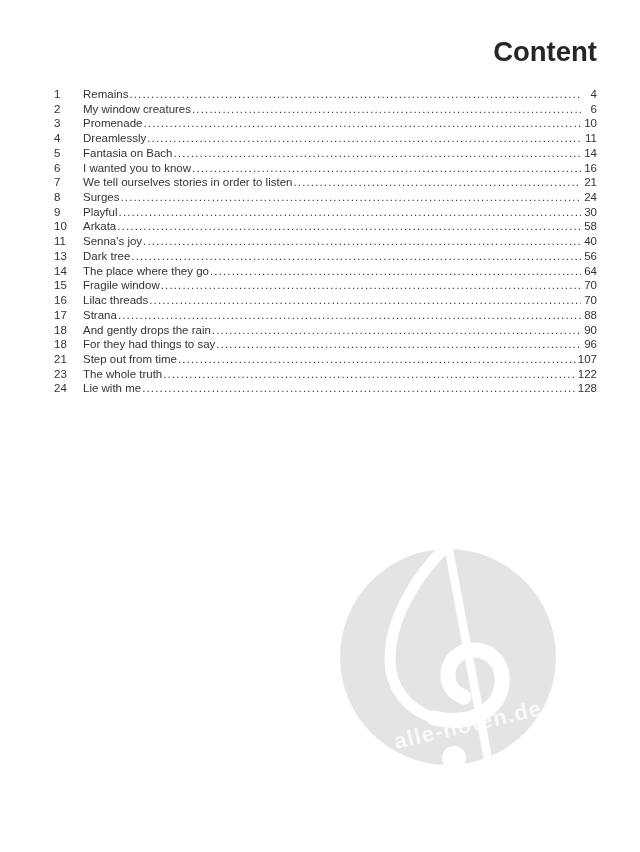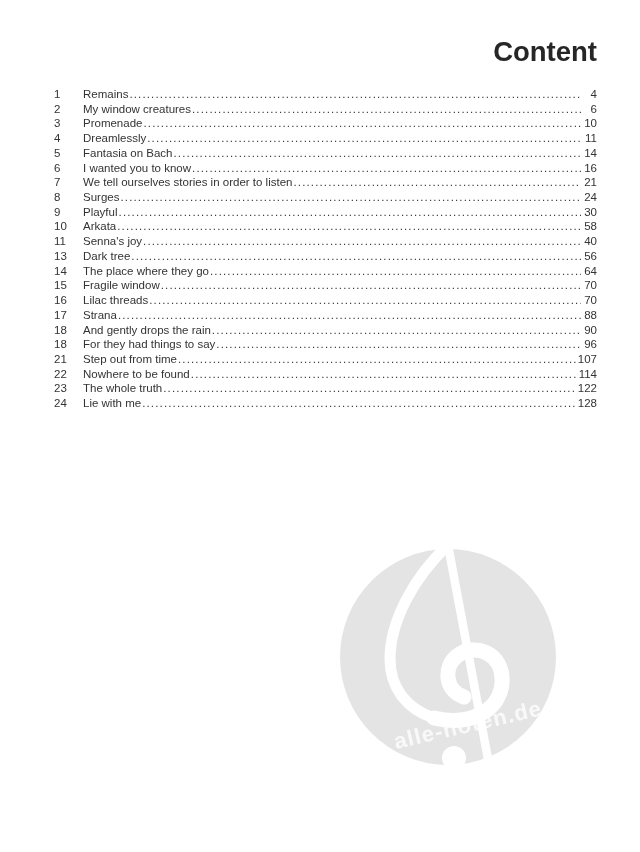--- a/index.html
+++ b/index.html
@@ -188,26 +188,20 @@
   </div>
 
 
   <div class="toc-row">
     <span class="num">21</span>
     <span class="t">Step out from time</span>
     <span class="leader"></span>
     <span class="pg">107</span>
   </div>
 
-  <div class="toc-row">
-    <span class="num">22</span>
-    <span class="t">Nowhere to be found</span>
-    <span class="leader"></span>
-    <span class="pg">114</span>
-  </div>
 
   <div class="toc-row">
     <span class="num">23</span>
     <span class="t">The whole truth</span>
     <span class="leader"></span>
     <span class="pg">122</span>
   </div>
 
   <div class="toc-row">
     <span class="num">24</span>

